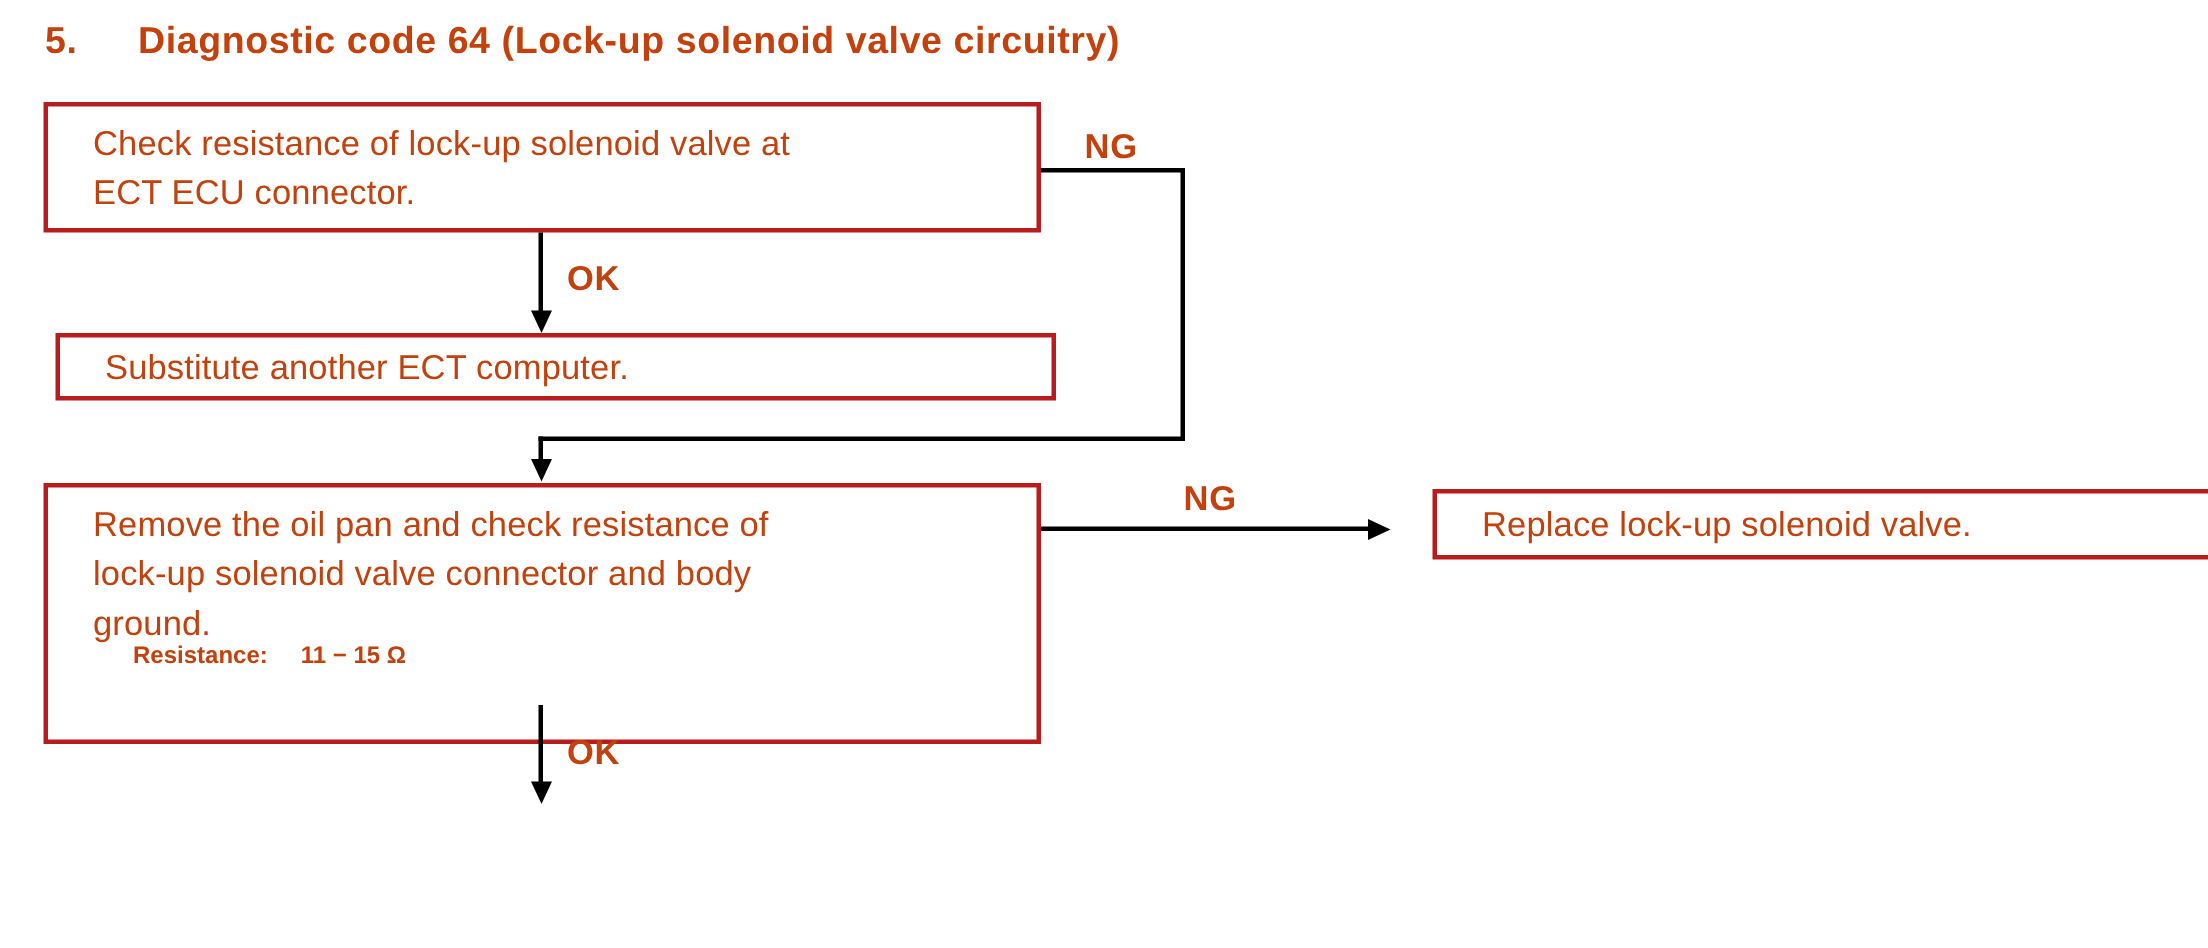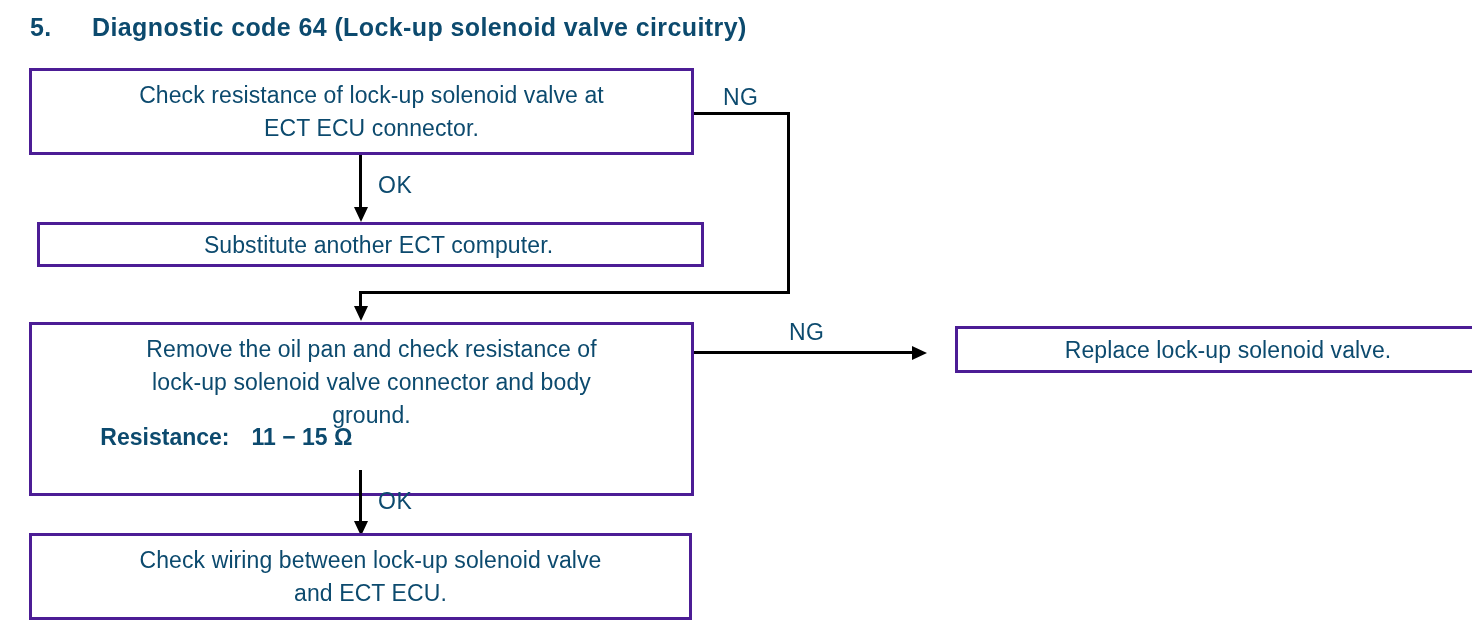--- a/index.html
+++ b/index.html
@@ -7,21 +7,21 @@
     margin: 0;
     padding: 0;
     background: #ffffff;
   }
   #page {
     position: relative;
     width: 1472px;
     height: 632px;
     background: #ffffff;
     font-family: "Liberation Sans", sans-serif;
-    color: #0c4a6e;
+    color: #c2410c;
     overflow: hidden;
   }
 
   
   .heading {
     position: absolute;
     left: 30px;
     top: 13px;
     font-size: 25px;
     font-weight: bold;
@@ -29,45 +29,44 @@
     white-space: nowrap;
   }
   .heading .num {
     display: inline-block;
     width: 62px;
   }
 
   
   .box {
     position: absolute;
-    border: 3px solid #4c1d95;
+    border: 3px solid #b91c1c;
     background: #ffffff;
     box-sizing: border-box;
-    text-align: center;
   }
   .box .txt {
     position: absolute;
     left: 30px;
     right: 10px;
     top: 8px;
     font-size: 23px;
     line-height: 33px;
     letter-spacing: 0.1px;
     white-space: pre-line;
   }
   .box .txt.mid {
     top: 50%;
     transform: translateY(-50%);
     right: 14px;
   }
   .spec {
     position: absolute;
     left: 30px;
     bottom: 6px;
-    font-size: 23px;
+    font-size: 16px;
     line-height: 33px;
     font-weight: bold;
     white-space: pre;
   }
   .spec .val {
     display: inline-block;
     padding-left: 22px;
   }
 
   
@@ -102,21 +101,21 @@
     height: 0;
     border-top: 7px solid transparent;
     border-bottom: 7px solid transparent;
     border-left: 15px solid #000000;
   }
 
   
   .edge-label {
     position: absolute;
     font-size: 23px;
-    font-weight: normal;
+    font-weight: bold;
     letter-spacing: 0.5px;
     white-space: nowrap;
     text-align: center;
   }
 
   
   #ok-edge-1-line   { left: 359px; top: 155px; height: 54px; }
   #ok-edge-1-arrow  { left: 354px; top: 207px; }
   #ok-edge-1-label  { left: 378px; top: 172px; }
 
@@ -181,18 +180,14 @@
   <div class="edge-label" id="ng-edge-2-label">NG</div>
 
   <div class="box" id="box-replace-valve">
     <div class="txt mid">Replace lock-up solenoid valve.</div>
   </div>
 
   <div class="ln-v" id="ok-edge-2-line"></div>
   <div class="arrow-down" id="ok-edge-2-arrow"></div>
   <div class="edge-label" id="ok-edge-2-label">OK</div>
 
-  <div class="box" id="box-check-wiring">
-    <div class="txt">Check wiring between lock-up solenoid valve
-and ECT ECU.</div>
-  </div>
 
 </div>
 
 </body></html>

